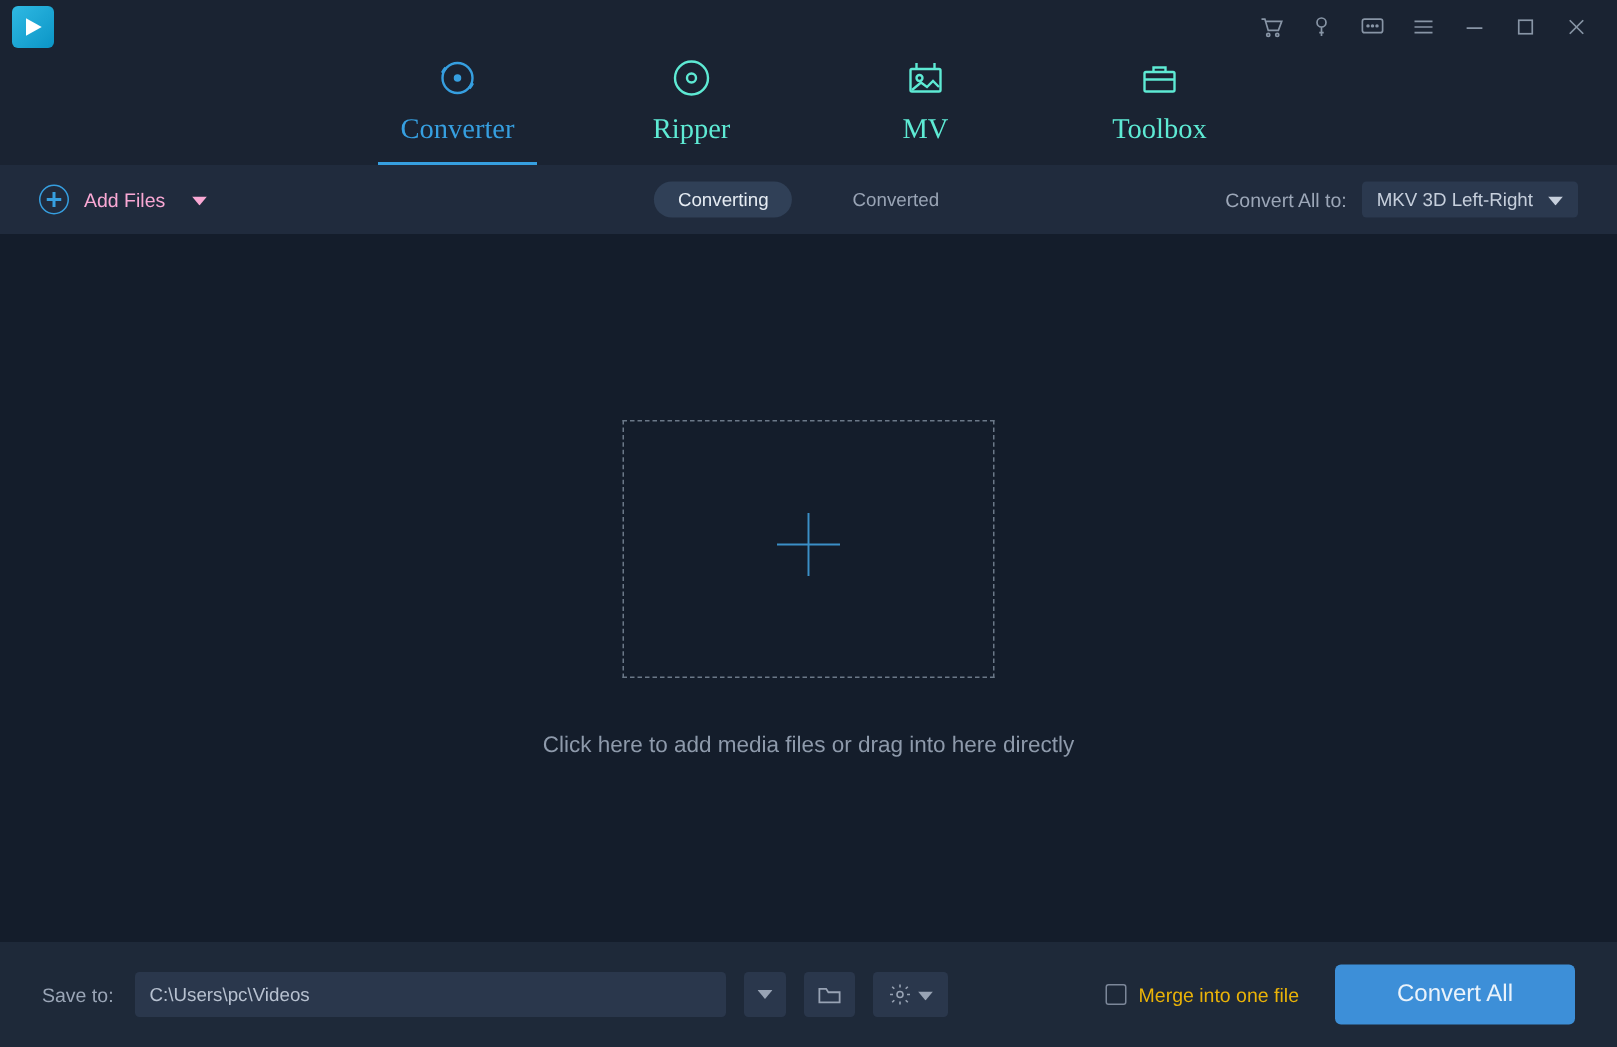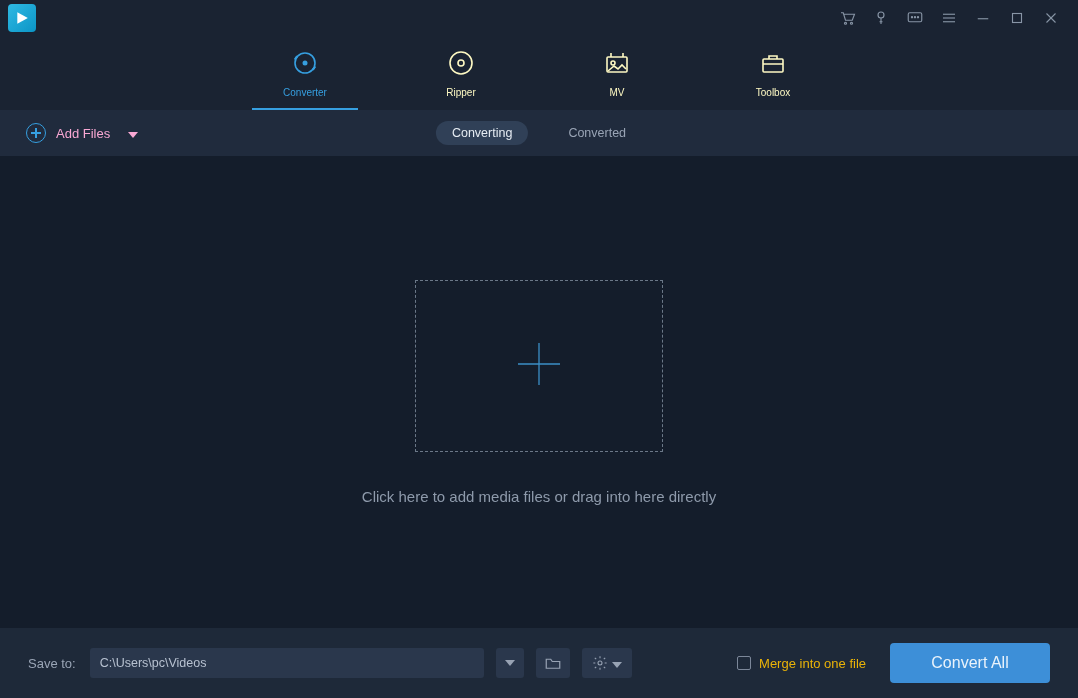--- a/index.html
+++ b/index.html
@@ -9,25 +9,25 @@
   .titlebar { height: 36px; display: flex; align-items: center; padding: 0 10px 0 4px; background: #1a2332; }
   .logo { width: 28px; height: 28px; margin: 0 8px 0 4px; border-radius: 4px; background: linear-gradient(135deg, #2fb9e3, #0b95c6); position: relative; display:flex; align-items:center; justify-content:center; }
   .logo svg { width: 14px; height: 14px; }
   .app-title { font-size: 12px; color: #9aa6b5; flex: 0 0 auto; }
   .titlebar-spacer { flex: 1; }
   .title-icon { width: 34px; height: 34px; display: flex; align-items: center; justify-content: center; color: #8895a6; cursor: pointer; }
   .title-icon svg { width: 18px; height: 18px; stroke: currentColor; fill: none; stroke-width: 1.5; }
 
   
   .main-tabs { height: 74px; display: flex; align-items: flex-end; justify-content: center; gap: 50px; background: #1a2332; }
-  .main-tab { width: 106px; display: flex; flex-direction: column; align-items: center; gap: 10px; padding-bottom: 10px; color: #fef9c3; border-bottom: 2px solid transparent; cursor: pointer; }
+  .main-tab { width: 106px; display: flex; flex-direction: column; align-items: center; gap: 10px; padding-bottom: 10px; color: #5eead4; border-bottom: 2px solid transparent; cursor: pointer; }
   .main-tab.active { color: #369fe0; border-bottom-color: #369fe0; }
   .main-tab .tab-icon { height: 28px; display: flex; align-items: center; justify-content: center; }
   .main-tab .tab-icon svg { stroke: currentColor; fill: none; stroke-width: 1.6; }
-  .main-tab .tab-label { font-size: 10px; }
+  .main-tab .tab-label { font-size: 19px; font-family: Liberation Serif, serif; }
 
   
   .subbar { height: 46px; background: #202b3d; display: flex; align-items: center; padding: 0 26px; }
   .add-files { display: flex; align-items: center; gap: 10px; color: #f9a8d4; cursor: pointer; }
   .add-files .plus-circle { width: 20px; height: 20px; border: 1.6px solid #369fe0; border-radius: 50%; display: flex; align-items: center; justify-content: center; color: #369fe0; }
   .add-files .plus-circle svg { width: 10px; height: 10px; stroke: currentColor; stroke-width: 2; }
   .add-files .af-label { font-size: 13px; }
   .add-files .af-caret { margin-left: 8px; }
   .sub-center { position: absolute; left: 50%; transform: translateX(-50%); display: flex; align-items: center; gap: 24px; }
   .pill { padding: 5px 16px; border-radius: 14px; font-size: 12.5px; color: #99a4b5; cursor: pointer; }
@@ -166,20 +166,29 @@
     </div>
     <span class="af-label">Add Files</span>
     <span class="af-caret caret-down"><svg viewBox="0 0 10 6">
           <polygon points="0,0 10,0 5,6"></polygon>
         </svg></span>
   </div>
   <div class="sub-center">
     <div class="pill active">Converting</div>
     <div class="pill">Converted</div>
   </div>
+  <div class="sub-right">
+    <span class="convert-all-label">Convert All to:</span>
+    <div class="format-select">
+      <span>MKV 3D Left-Right</span>
+      <span class="caret-down"><svg viewBox="0 0 10 6">
+            <polygon points="0,0 10,0 5,6"></polygon>
+          </svg></span>
+    </div>
+  </div>
 </div>
 
 <div class="main-area">
   <div class="drop-box">
     <div class="drop-plus">
       <svg viewBox="0 0 50 50">
           <line x1="25" y1="4" x2="25" y2="46"></line>
           <line x1="4" y1="25" x2="46" y2="25"></line>
         </svg>
     </div>

